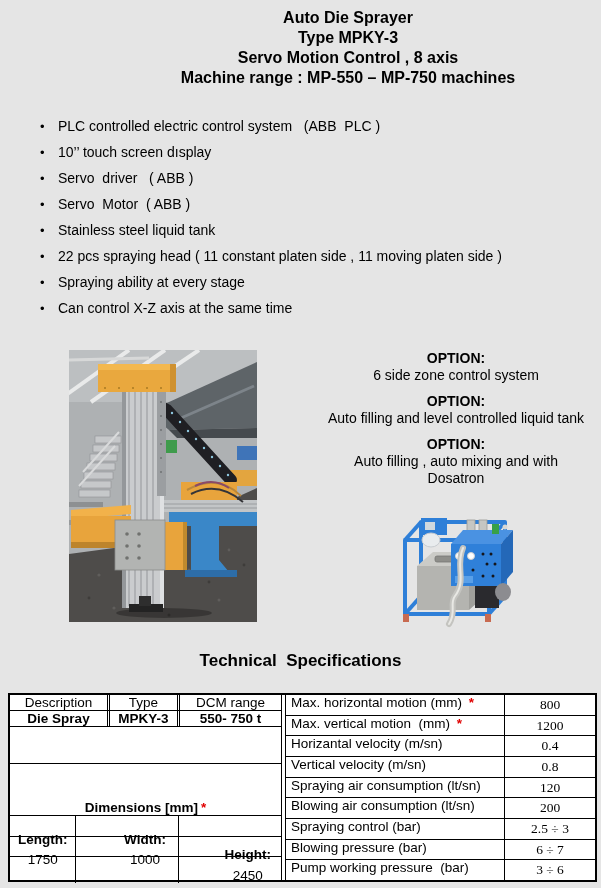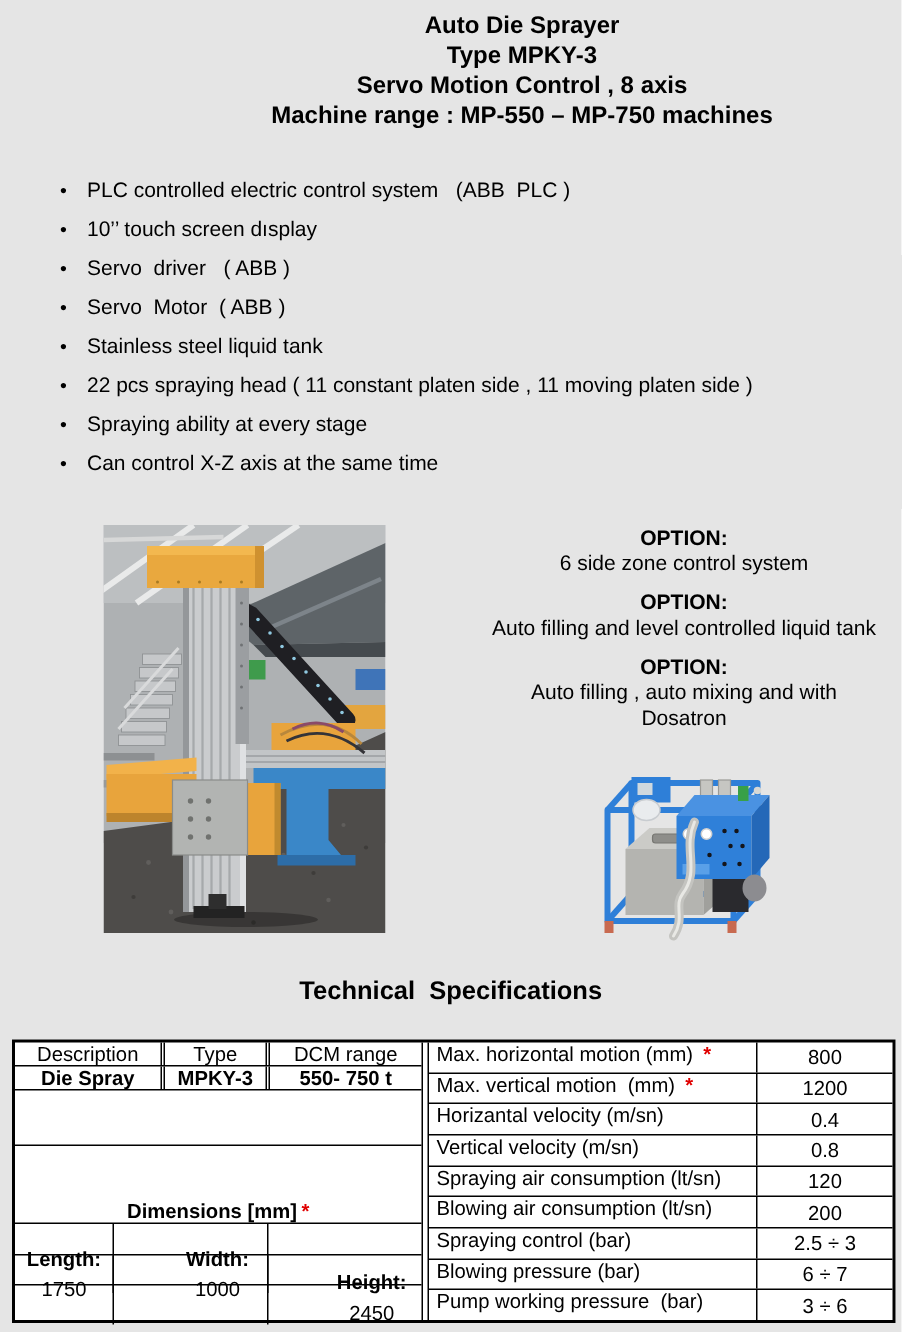--- a/index.html
+++ b/index.html
@@ -50,21 +50,21 @@
   .lrow.eq3 .cell{border-right:1px solid #000;}
   .lrow.eq3 .cell:last-child{border-right:none;margin-top:31px;}
   .lrow.bline{border-bottom:1px solid #000;}
   .lrow.merged{display:flex;align-items:center;justify-content:center;margin-top:36px;}
   .lrow.fill{flex:1;height:auto;}
   .bold{font-weight:bold;}
   .star{color:var(--asterisk-red);font-weight:bold;margin-left:3px;}
   .rrow{flex:1;display:grid;grid-template-columns:1fr 90px;border-bottom:1px solid #000;}
   .rrow:last-child{border-bottom:none;}
   .rlabel{display:flex;align-items:flex-start;padding-left:5px;border-right:1px solid #000;white-space:pre-wrap;}
-  .rvalue{display:flex;align-items:center;justify-content:center;}
+  .rvalue{display:flex;align-items:center;justify-content:center;font-family:Liberation Serif, serif;}
 </style>
 </head>
 <body>
 
 <div class="page">
 
   <div class="title-block">
     <div class="title-line">Auto Die Sprayer</div>
     <div class="title-line">Type MPKY-3</div>
     <div class="title-line">Servo Motion Control , 8 axis</div>

